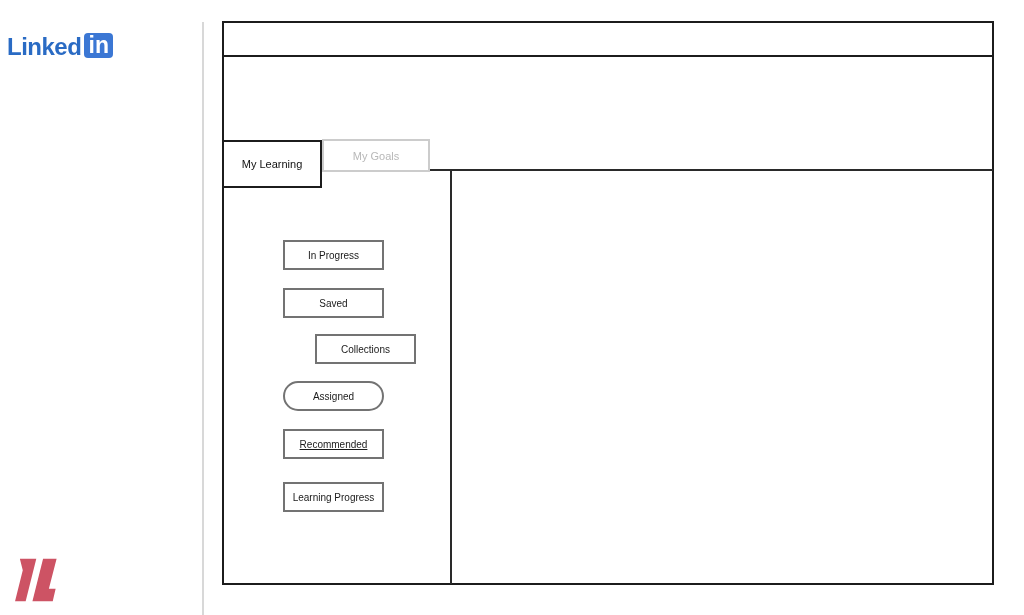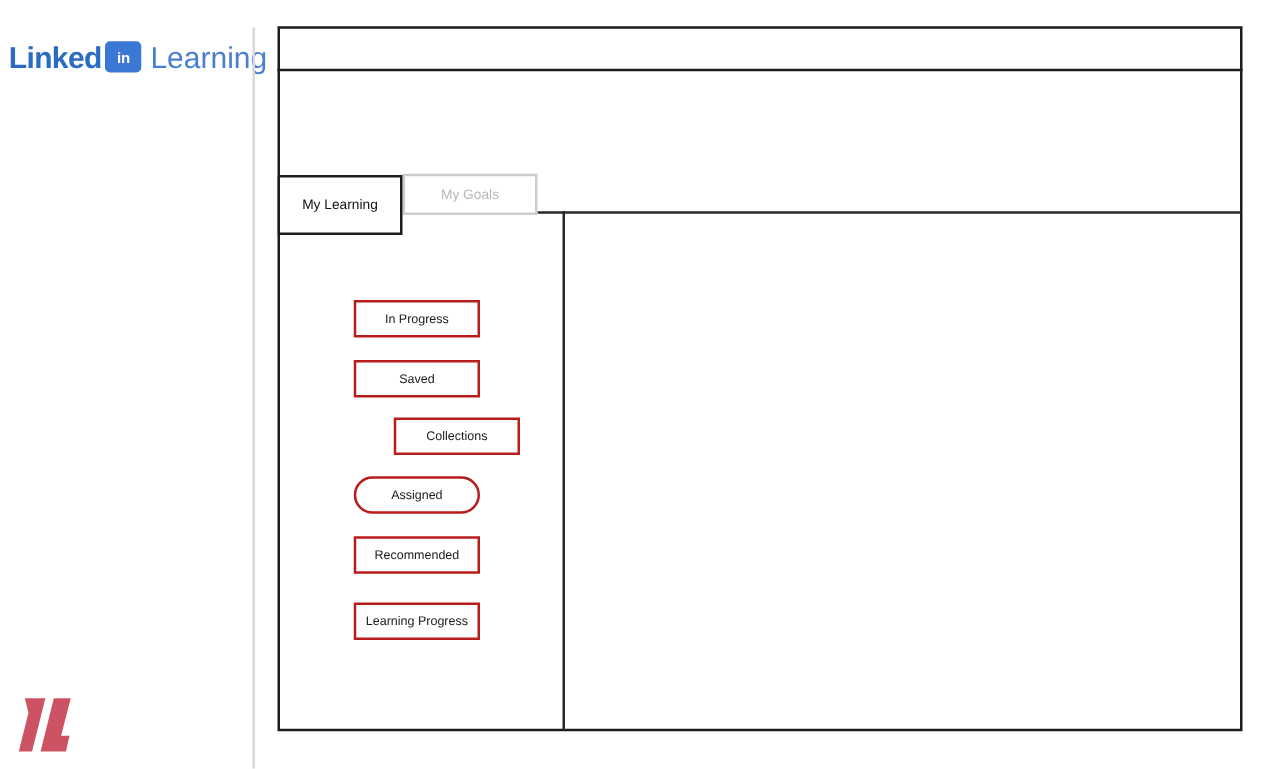--- a/index.html
+++ b/index.html
@@ -18,21 +18,21 @@
     display: flex; align-items: flex-start;
     height: 30px;
   }
   .brand-linked {
     font-size: 24px; font-weight: 700;
     color: #2a6bc4; letter-spacing: -0.5px;
   }
   .brand-in-box {
     width: 29px; height: 25px;
     background: #3b77d4; border-radius: 4px;
-    color: #ffffff; font-weight: 700; font-size: 12px;
+    color: #ffffff; font-weight: 700; font-size: 23px;
     display: flex; align-items: center; justify-content: center;
     margin-left: 3px;
   }
   .brand-learning {
     font-size: 24px; font-weight: 400;
     color: #4a7fd1; margin-left: 7px; letter-spacing: 0px;
   }
 
   
   .canvas-divider {
@@ -85,42 +85,41 @@
   .sidebar-divider {
     left: 450px; top: 169px;
     width: 2px; height: 415px;
     background: #2a2a2a;
   }
 
   
   .wf-button {
     left: 283px;
     width: 101px; height: 30px;
-    border: 2px solid #b91c1c;
+    border: 2px solid #737373;
     background: #ffffff;
     display: flex; align-items: center; justify-content: center;
     font-size: 10px; color: #1a1a1a;
   }
   .btn-0 { top: 240px; }
   .btn-1 { top: 288px; }
   .btn-2 { top: 334px; margin-left: 32px; }
   .btn-3 { top: 381px; border-radius: 15px; }
-  .btn-4 { top: 429px; }
+  .btn-4 { top: 429px; text-decoration: underline; }
   .btn-5 { top: 482px; }
 
   
   .watermark { left: 10px; top: 549px; width: 70px; height: 58px; }
 </style>
 </head>
 <body>
 
 <div class="abs brand">
   <span class="brand-linked">Linked</span>
   <span class="brand-in-box">in</span>
-  <span class="brand-learning">Learning</span>
 </div>
 
 <div class="abs canvas-divider"></div>
 
 <div class="abs frame"></div>
 
 <div class="abs top-bar"></div>
 
 <div class="abs tab tab-active">
   <span>My Learning</span>

